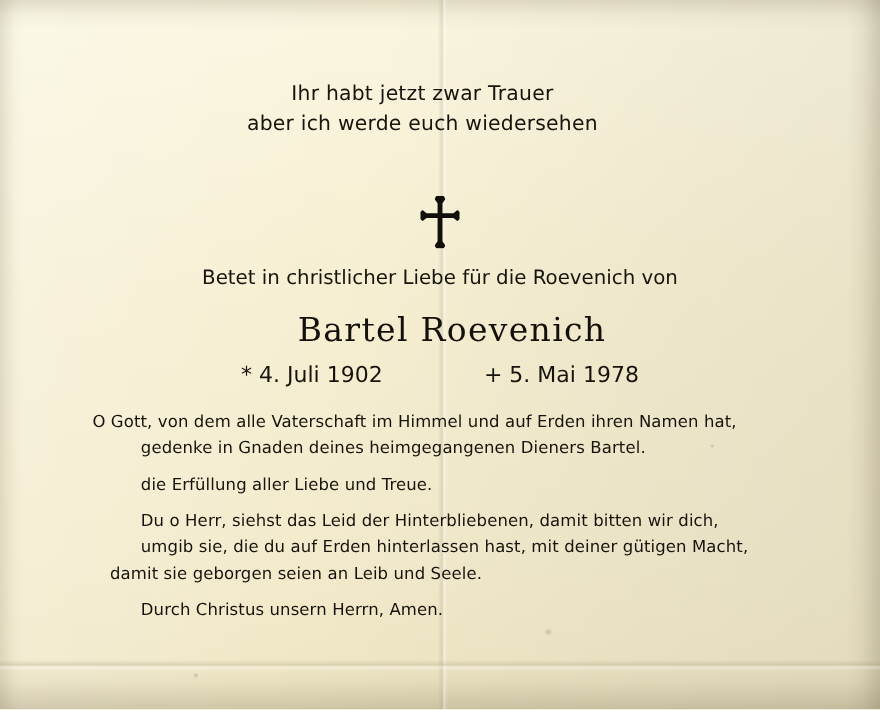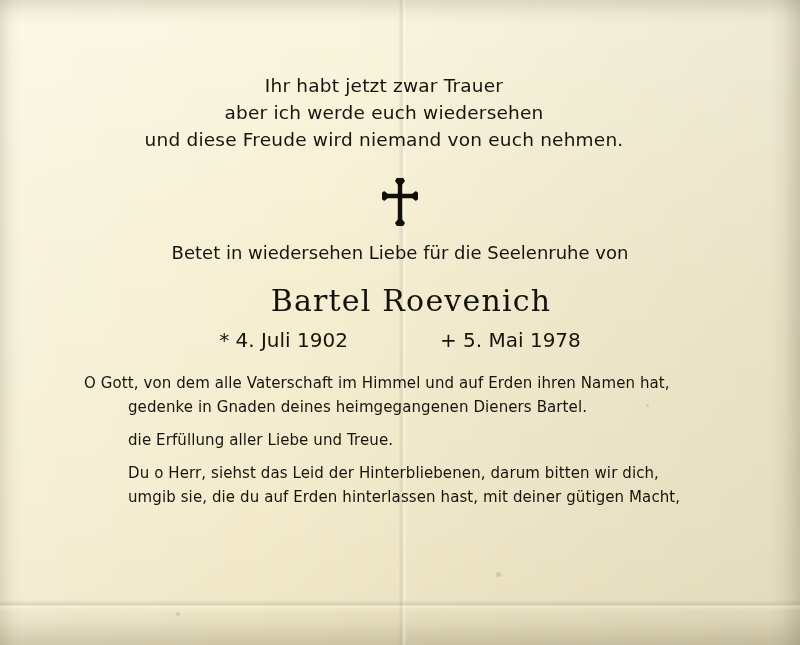--- a/index.html
+++ b/index.html
@@ -186,47 +186,50 @@
   <div class="fold-h"></div>
   <div class="speck" style="left:496px; top:572px; width:5px; height:5px;"></div>
   <div class="speck" style="left:176px; top:612px; width:4px; height:4px;"></div>
   <div class="speck" style="left:646px; top:404px; width:3px; height:3px;"></div>
 
   <div class="content">
 
     <div class="verse">
       <div class="verse-line">Ihr habt jetzt zwar Trauer</div>
       <div class="verse-line">aber ich werde euch wiedersehen</div>
-      <div class="verse-line">und diese Freude wird niemand von euch nehmen.</div>
     </div>
 
     <div class="cross-wrap">
       <span class="cross">
         <span class="bar-v"></span>
         <span class="bar-h"></span>
       </span>
     </div>
 
-    <div class="invocation">Betet in wiedersehen Liebe für die Seelenruhe von</div>
+    <div class="invocation">Betet in christlicher Liebe für die Roevenich von</div>
 
     <div class="name">Bartel Roevenich</div>
 
     <div class="dates">
       <span class="date-item">* 4. Juli 1902</span>
       <span class="date-item">+ 5. Mai 1978</span>
     </div>
 
     <div class="prayer">
       <div class="p-block">
         <div class="p-line indent-1">O Gott, von dem alle Vaterschaft im Himmel und auf Erden ihren Namen hat,</div>
         <div class="p-line indent-2">gedenke in Gnaden deines heimgegangenen Dieners Bartel.</div>
       </div>
       <div class="p-block">
         <div class="p-line indent-2">die Erfüllung aller Liebe und Treue.</div>
       </div>
       <div class="p-block">
-        <div class="p-line indent-2">Du o Herr, siehst das Leid der Hinterbliebenen, darum bitten wir dich,</div>
+        <div class="p-line indent-2">Du o Herr, siehst das Leid der Hinterbliebenen, damit bitten wir dich,</div>
         <div class="p-line indent-2">umgib sie, die du auf Erden hinterlassen hast, mit deiner gütigen Macht,</div>
+        <div class="p-line indent-3">damit sie geborgen seien an Leib und Seele.</div>
+      </div>
+      <div class="p-block">
+        <div class="p-line indent-2">Durch Christus unsern Herrn, Amen.</div>
       </div>
     </div>
 
   </div>
 </div>
 
 </body></html>

